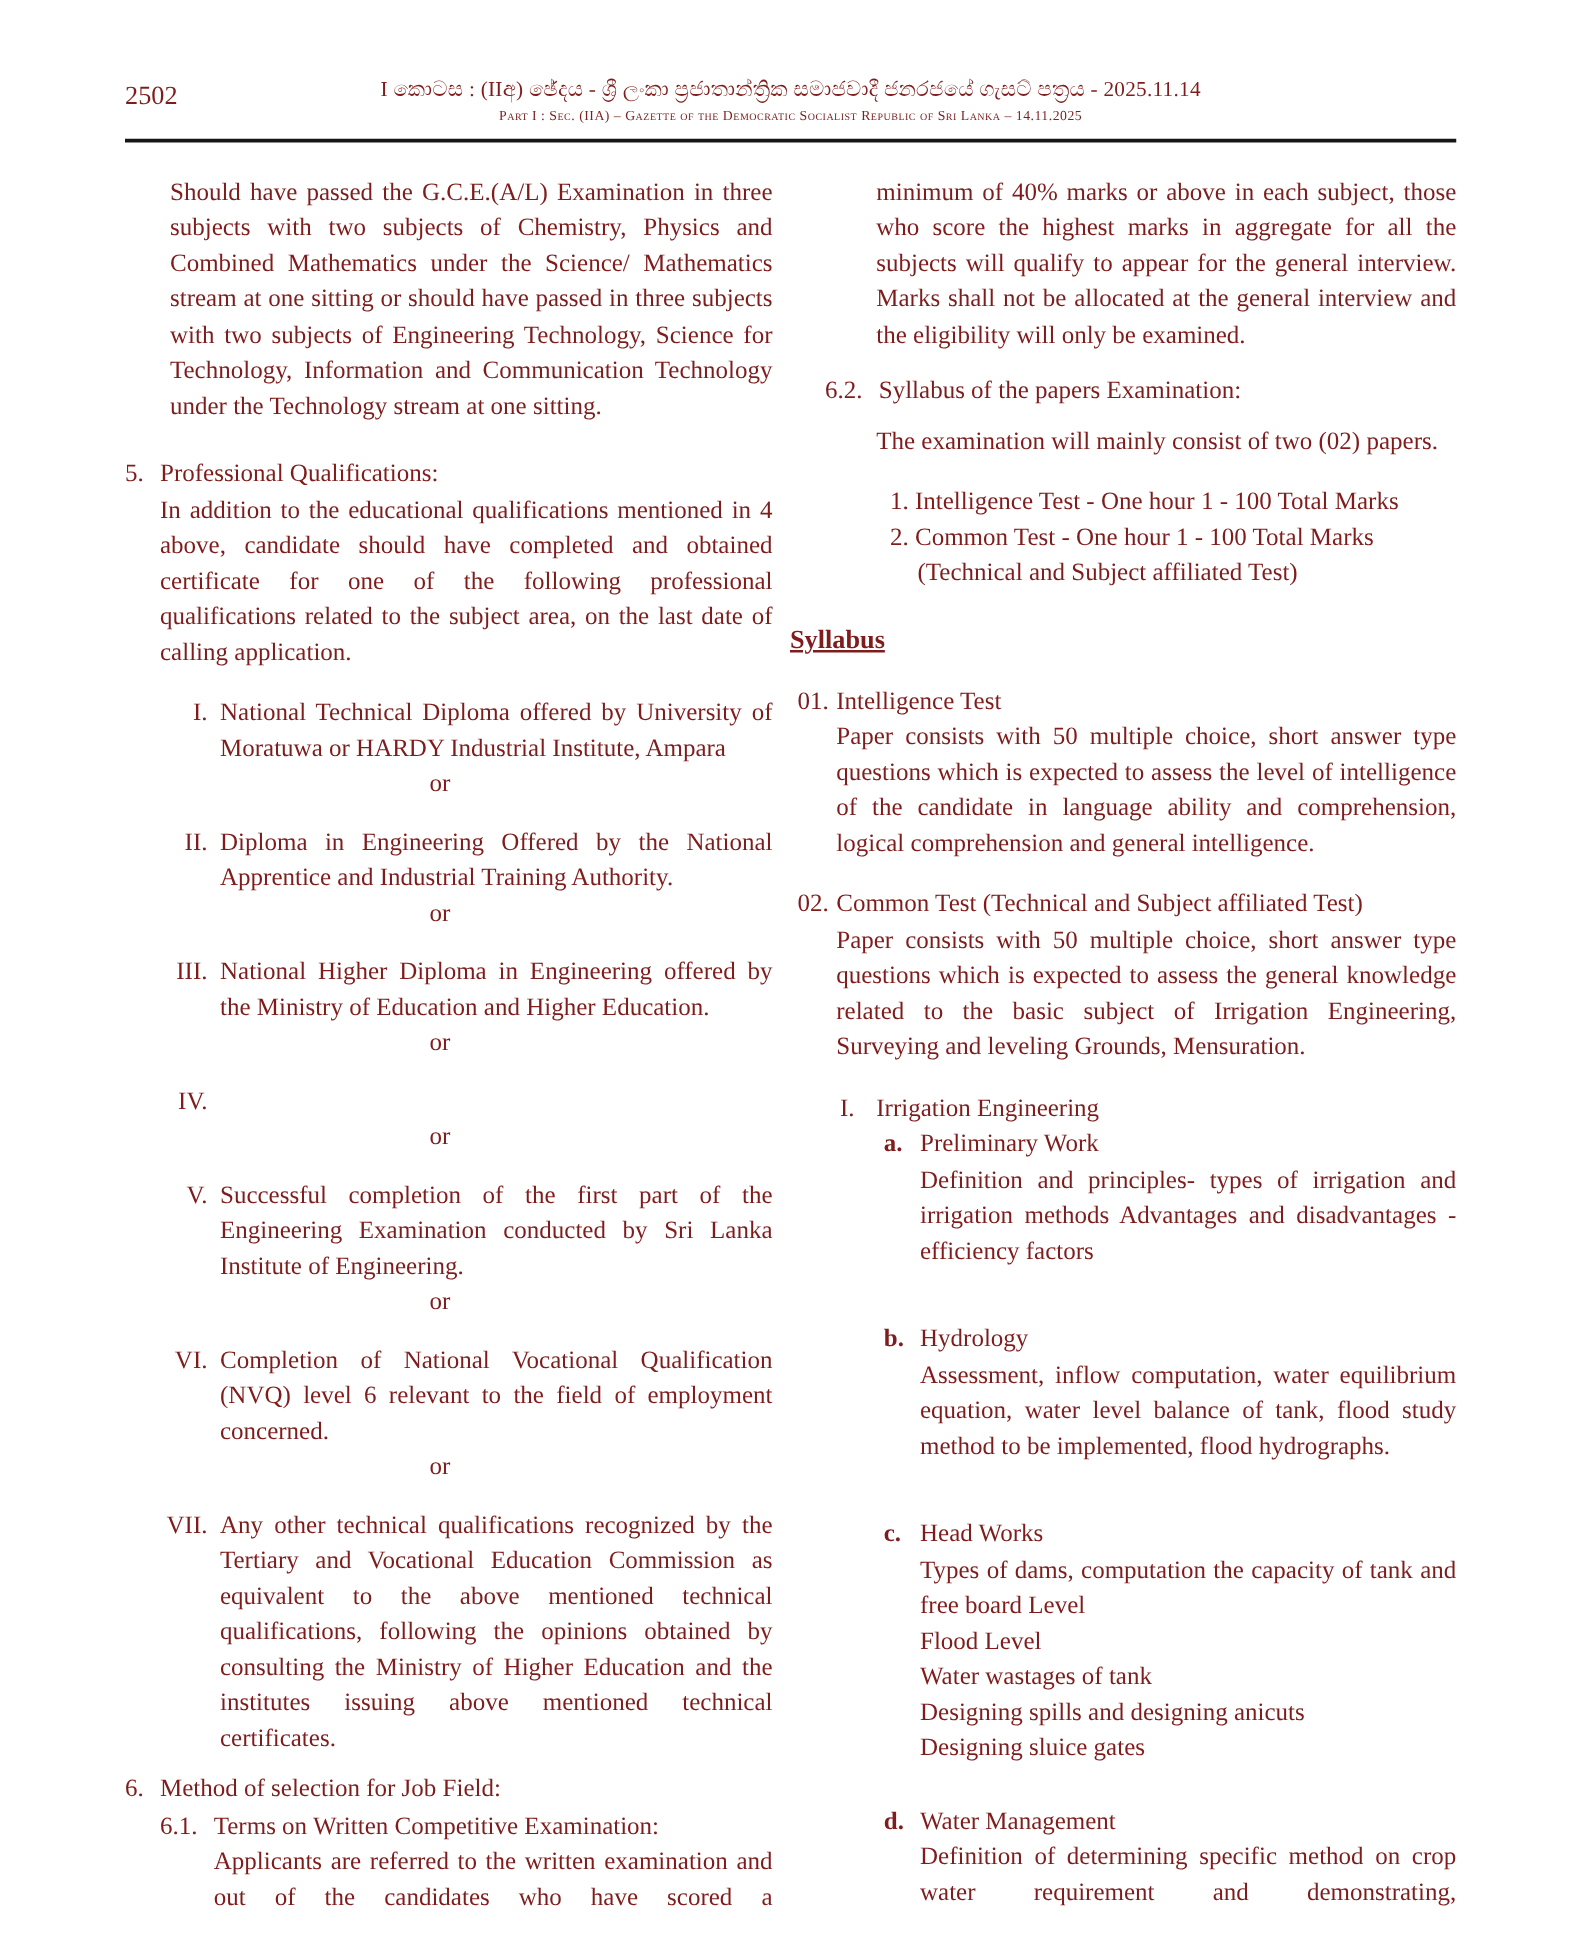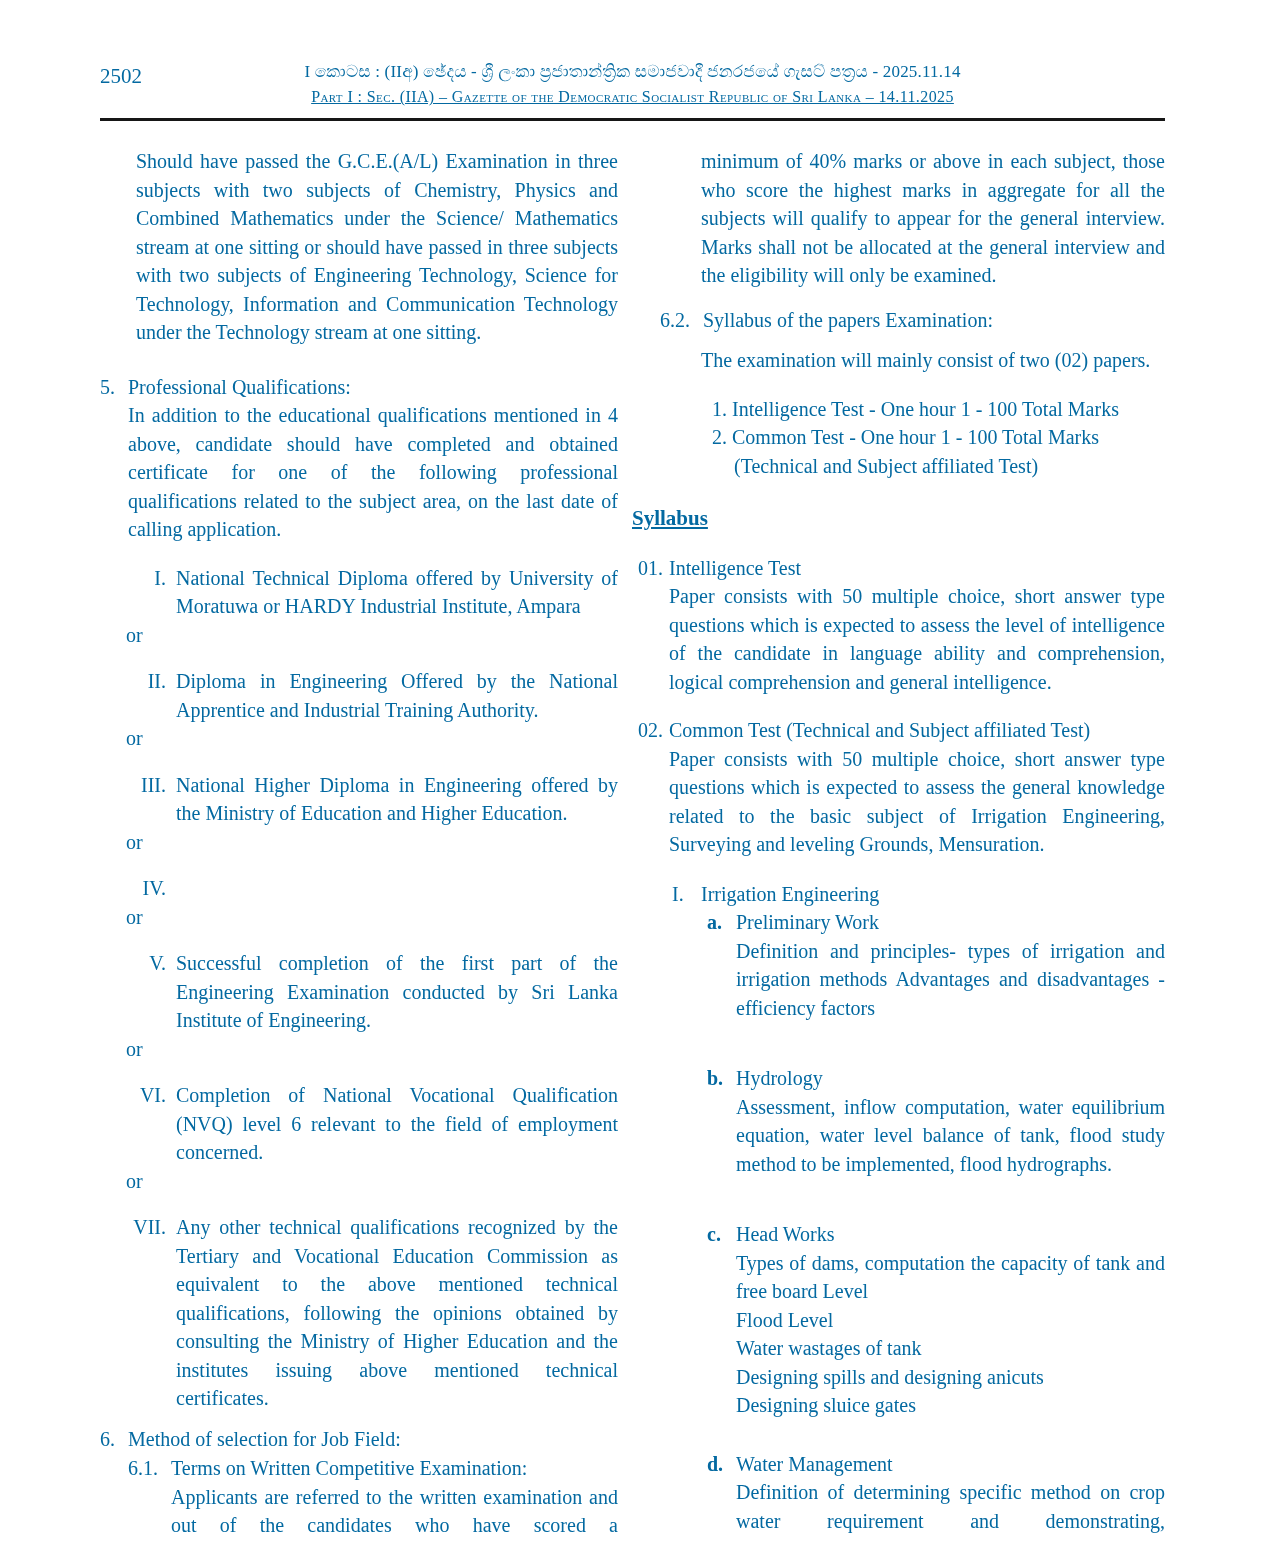--- a/index.html
+++ b/index.html
@@ -5,21 +5,21 @@
   * { margin: 0; padding: 0; box-sizing: border-box; }
   html, body { background: #ffffff; }
   .page {
     position: relative;
     width: 1269px;
     height: 1549px;
     background: #ffffff;
     font-family: "Liberation Serif", serif;
     font-size: 20px;
     line-height: 1.425;
-    color: #0369a1;
+    color: #7f1d1d;
     overflow: hidden;
   }
   
   .header {
     position: relative;
     margin: 0 104px 0 100px;
     padding-top: 60px;
   }
   .page-num {
     position: absolute;
@@ -27,25 +27,24 @@
     top: 62px;
     font-size: 21px;
   }
   .h-sinhala {
     text-align: center;
     font-size: 17px;
     letter-spacing: 0.2px;
   }
   .h-english {
     text-align: center;
-    font-size: 16px;
+    font-size: 11px;
     font-variant: small-caps;
     letter-spacing: 0.4px;
     margin-top: 2px;
-    text-decoration: underline;
   }
   .rule {
     border-top: 3px solid #161616;
     margin-top: 9px;
   }
   
   .columns {
     display: flex;
     gap: 14px;
     margin: 26px 104px 0 100px;
@@ -68,20 +67,21 @@
   .intro { margin-left: 36px; }
   .sec5 { margin-top: 26px; }
   .roman-list { margin-left: 26px; margin-top: 20px; }
   .roman-item .numeral {
     width: 40px;
     text-align: right;
     padding-right: 10px;
     flex: 0 0 50px;
   }
   .or {
+    text-align: center;
     margin-bottom: 18px;
     padding-right: 40px;
   }
   .sec6 { margin-top: 12px; }
   .sub61 { margin-top: 1px; }
 
   
   .cont-para { margin-left: 69px; }
   .sec62 { margin-top: 16px; margin-left: 28px; }
   .exam-body { margin-left: 69px; margin-top: 12px; }

